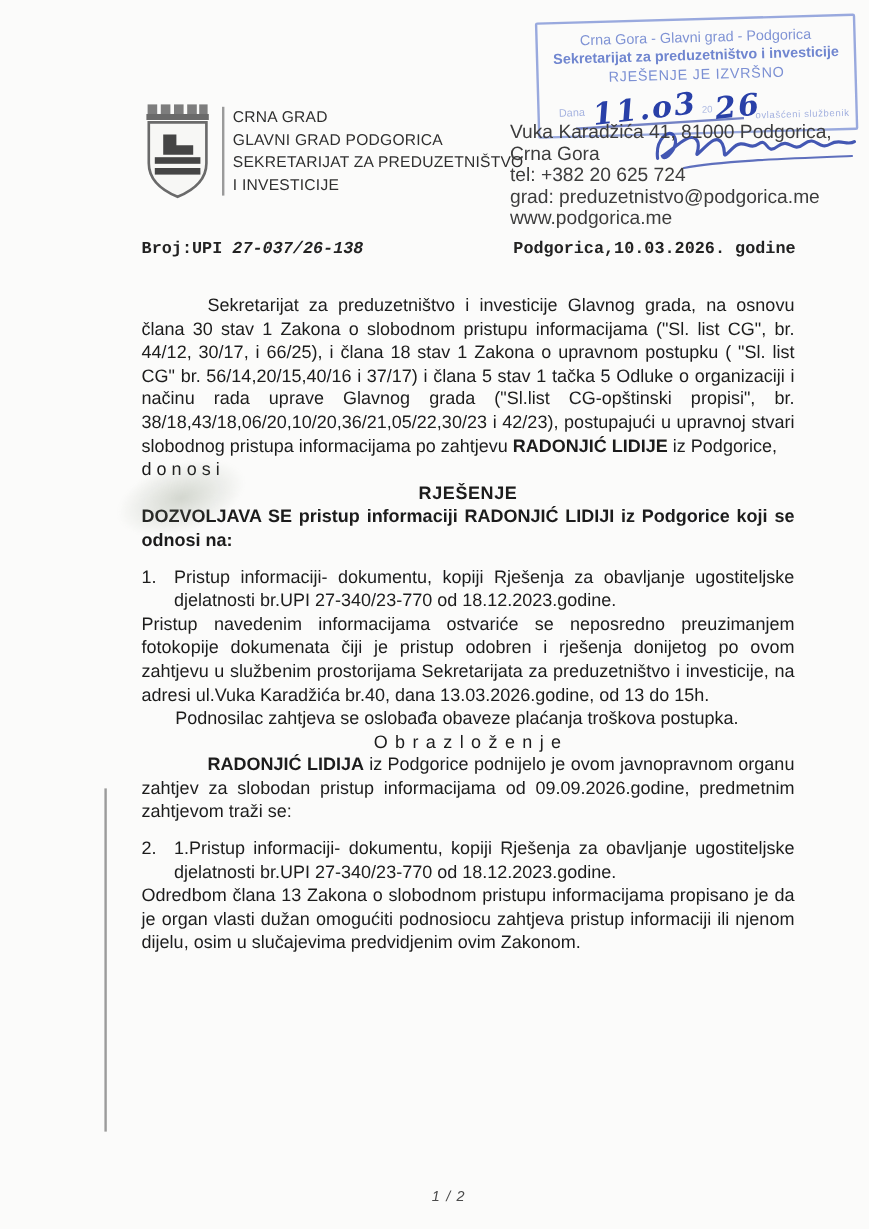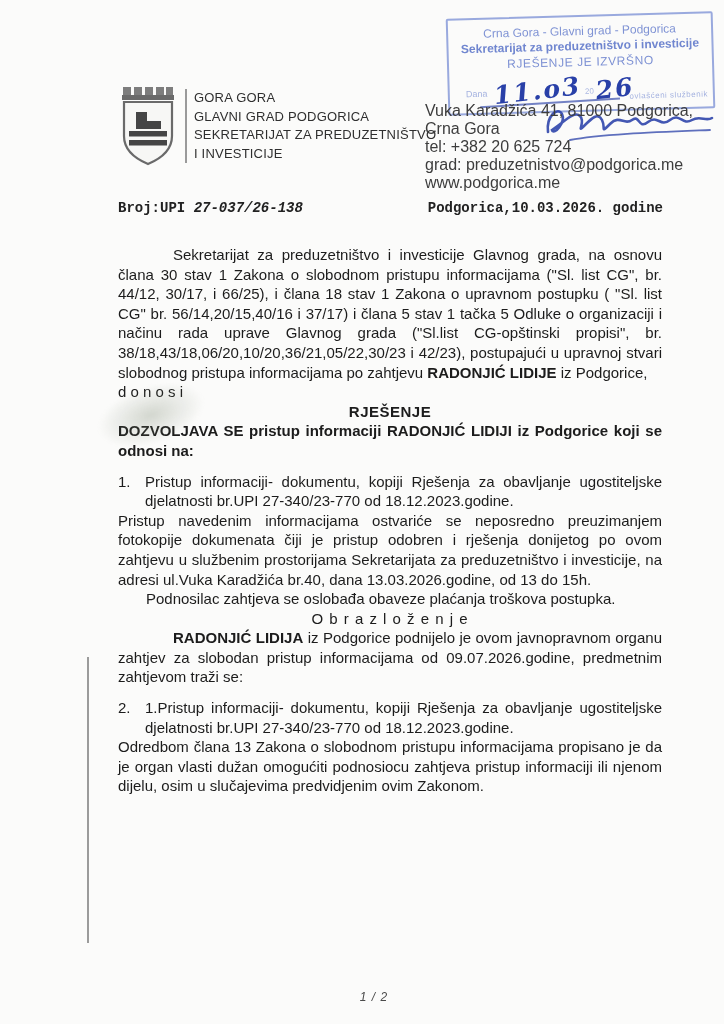--- a/index.html
+++ b/index.html
@@ -104,21 +104,21 @@
       <rect x="6" y="9" width="52" height="5" fill="#6a6a6a"></rect>
     </g>
     <path d="M8 16 H56 V50 Q56 68 32 78 Q8 68 8 50 Z" fill="#f7f7f5" stroke="#6a6a6a" stroke-width="2.2"></path>
     <path d="M20 26 h11 v9 h14 v8 H20 Z" fill="#454545"></path>
     <rect x="13" y="45" width="38" height="5.5" fill="#454545"></rect>
     <rect x="13" y="54" width="38" height="5.5" fill="#454545"></rect>
   </svg>
   <div class="lh-divider"></div>
 
   <div class="org-block">
-    <div>GORA GORA</div>
+    <div>CRNA GRAD</div>
     <div>GLAVNI GRAD PODGORICA</div>
     <div>SEKRETARIJAT ZA PREDUZETNIŠTVO</div>
     <div>I INVESTICIJE</div>
   </div>
 
   <div class="contact-block">
     <div>Vuka Karadžića 41, 81000 Podgorica, Crna Gora</div>
     <div>tel: +382 20 625 724</div>
     <div>grad: preduzetnistvo@podgorica.me</div>
     <div>www.podgorica.me</div>
@@ -142,21 +142,21 @@
       <span class="num">1.</span>
       <span class="txt">Pristup informaciji- dokumentu, kopiji Rješenja za obavljanje ugostiteljske djelatnosti br.UPI 27-340/23-770 od 18.12.2023.godine.</span>
     </div>
 
     <p class="gap-lg">Pristup navedenim informacijama ostvariće se neposredno  preuzimanjem fotokopije dokumenata čiji je pristup odobren i rješenja donijetog po ovom zahtjevu u službenim prostorijama Sekretarijata za preduzetništvo i investicije, na adresi ul.Vuka Karadžića br.40, dana 13.03.2026.godine, od 13 do 15h.</p>
 
     <p class="gap-md small-indent">Podnosilac zahtjeva se oslobađa obaveze plaćanja troškova postupka.</p>
 
     <p class="h-center h-obraz">O b r a z l o ž e n j e</p>
 
-    <p class="indent gap-md"><b>RADONJIĆ LIDIJA</b><span> iz Podgorice  podnijelo je ovom javnopravnom organu zahtjev za slobodan pristup informacijama od 09.07.2026.godine, predmetnim zahtjevom traži se:</span></p>
+    <p class="indent gap-md"><b>RADONJIĆ LIDIJA</b><span> iz Podgorice  podnijelo je ovom javnopravnom organu zahtjev za slobodan pristup informacijama od 09.09.2026.godine, predmetnim zahtjevom traži se:</span></p>
 
     <div class="list-item">
       <span class="num">2.</span>
       <span class="txt">1.Pristup informaciji- dokumentu, kopiji Rješenja za obavljanje ugostiteljske djelatnosti br.UPI 27-340/23-770 od 18.12.2023.godine.</span>
     </div>
 
     <p class="gap-lg">Odredbom člana 13 Zakona o slobodnom pristupu informacijama propisano je da je organ vlasti dužan omogućiti podnosiocu zahtjeva pristup informaciji ili njenom dijelu, osim u slučajevima  predvidjenim  ovim Zakonom.</p>
 
 
   </div>

